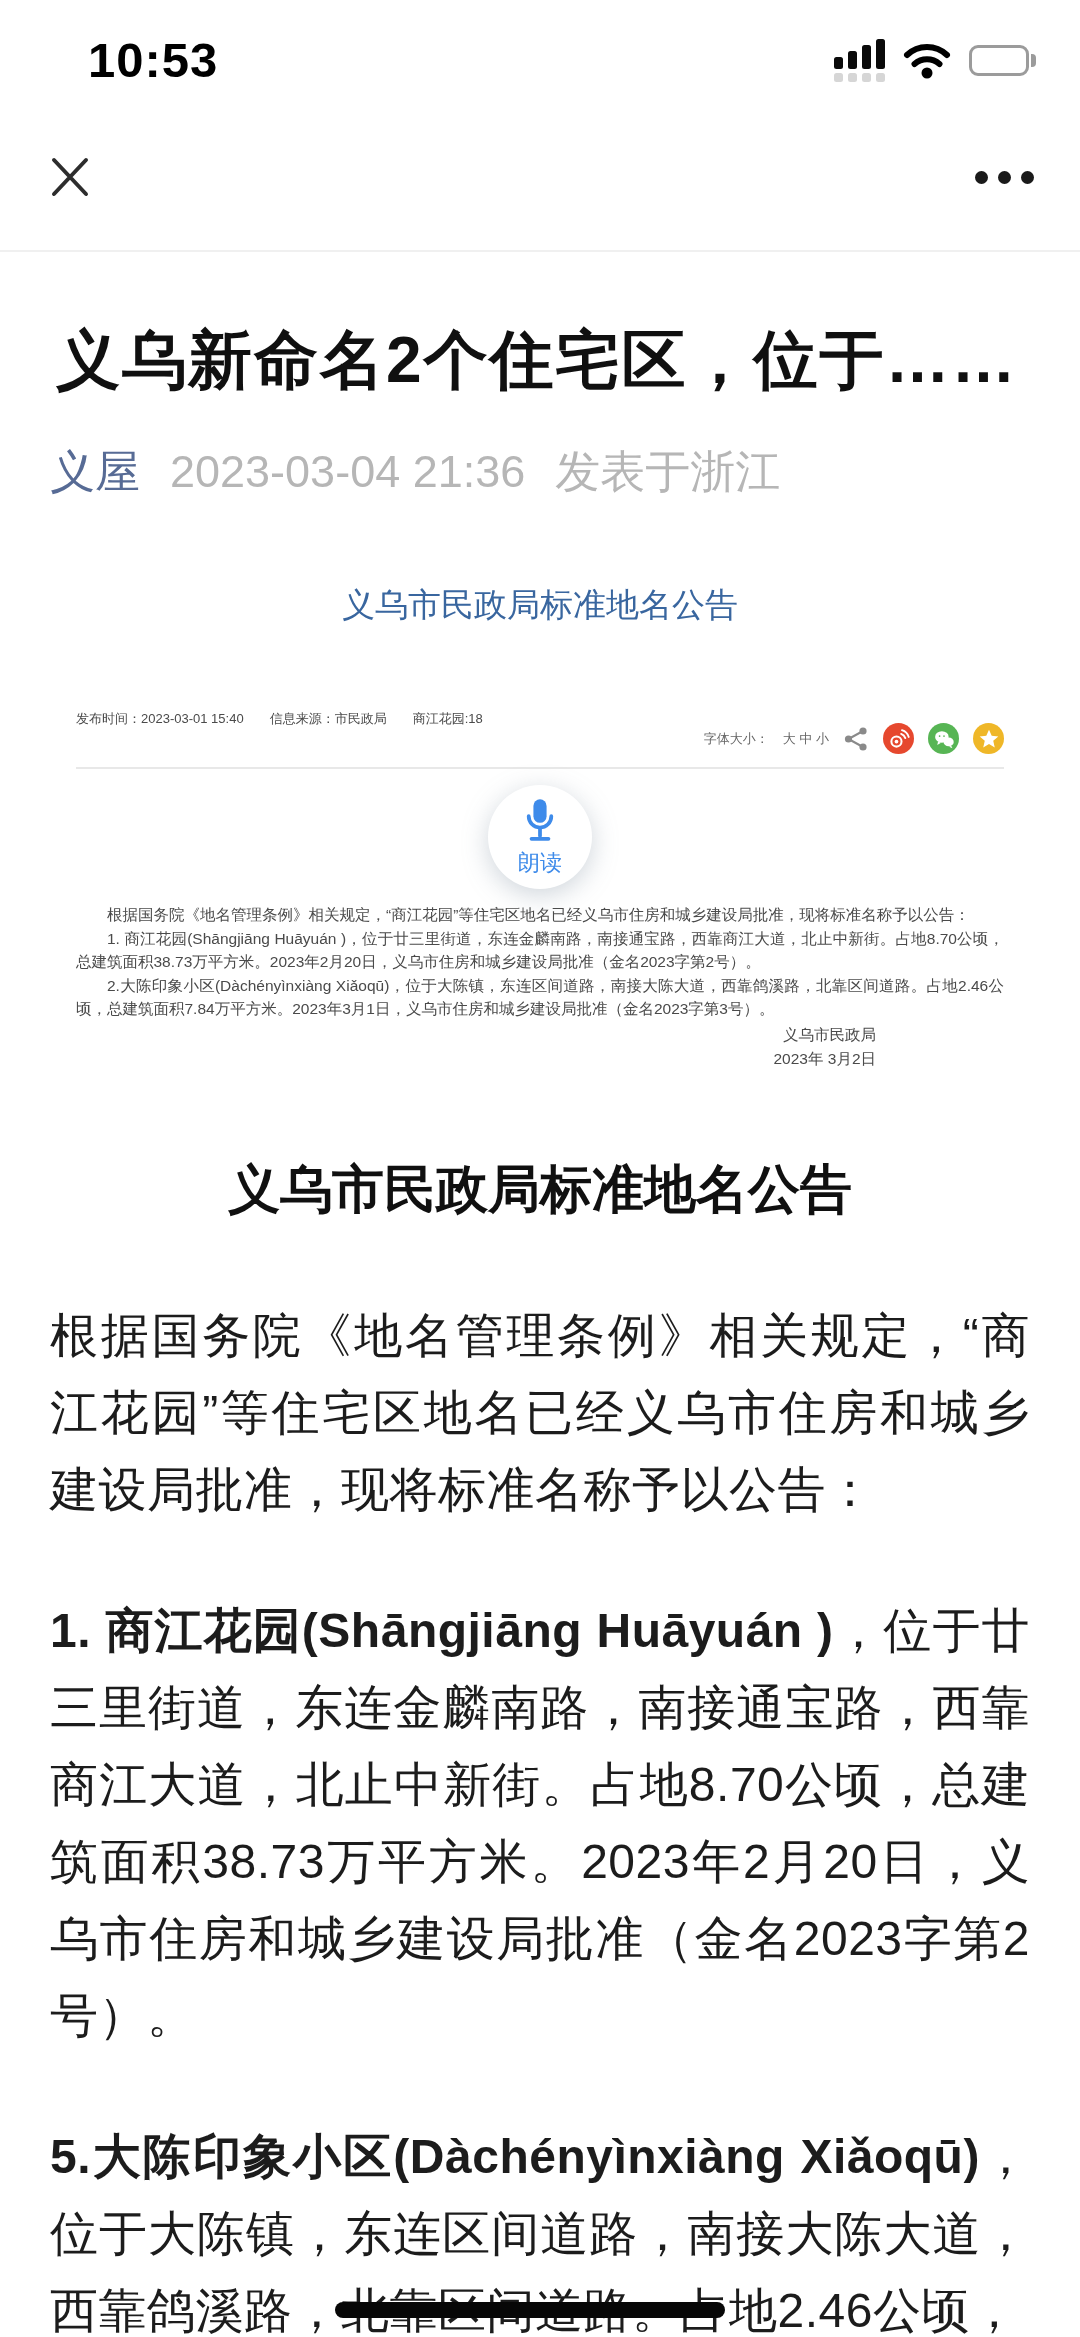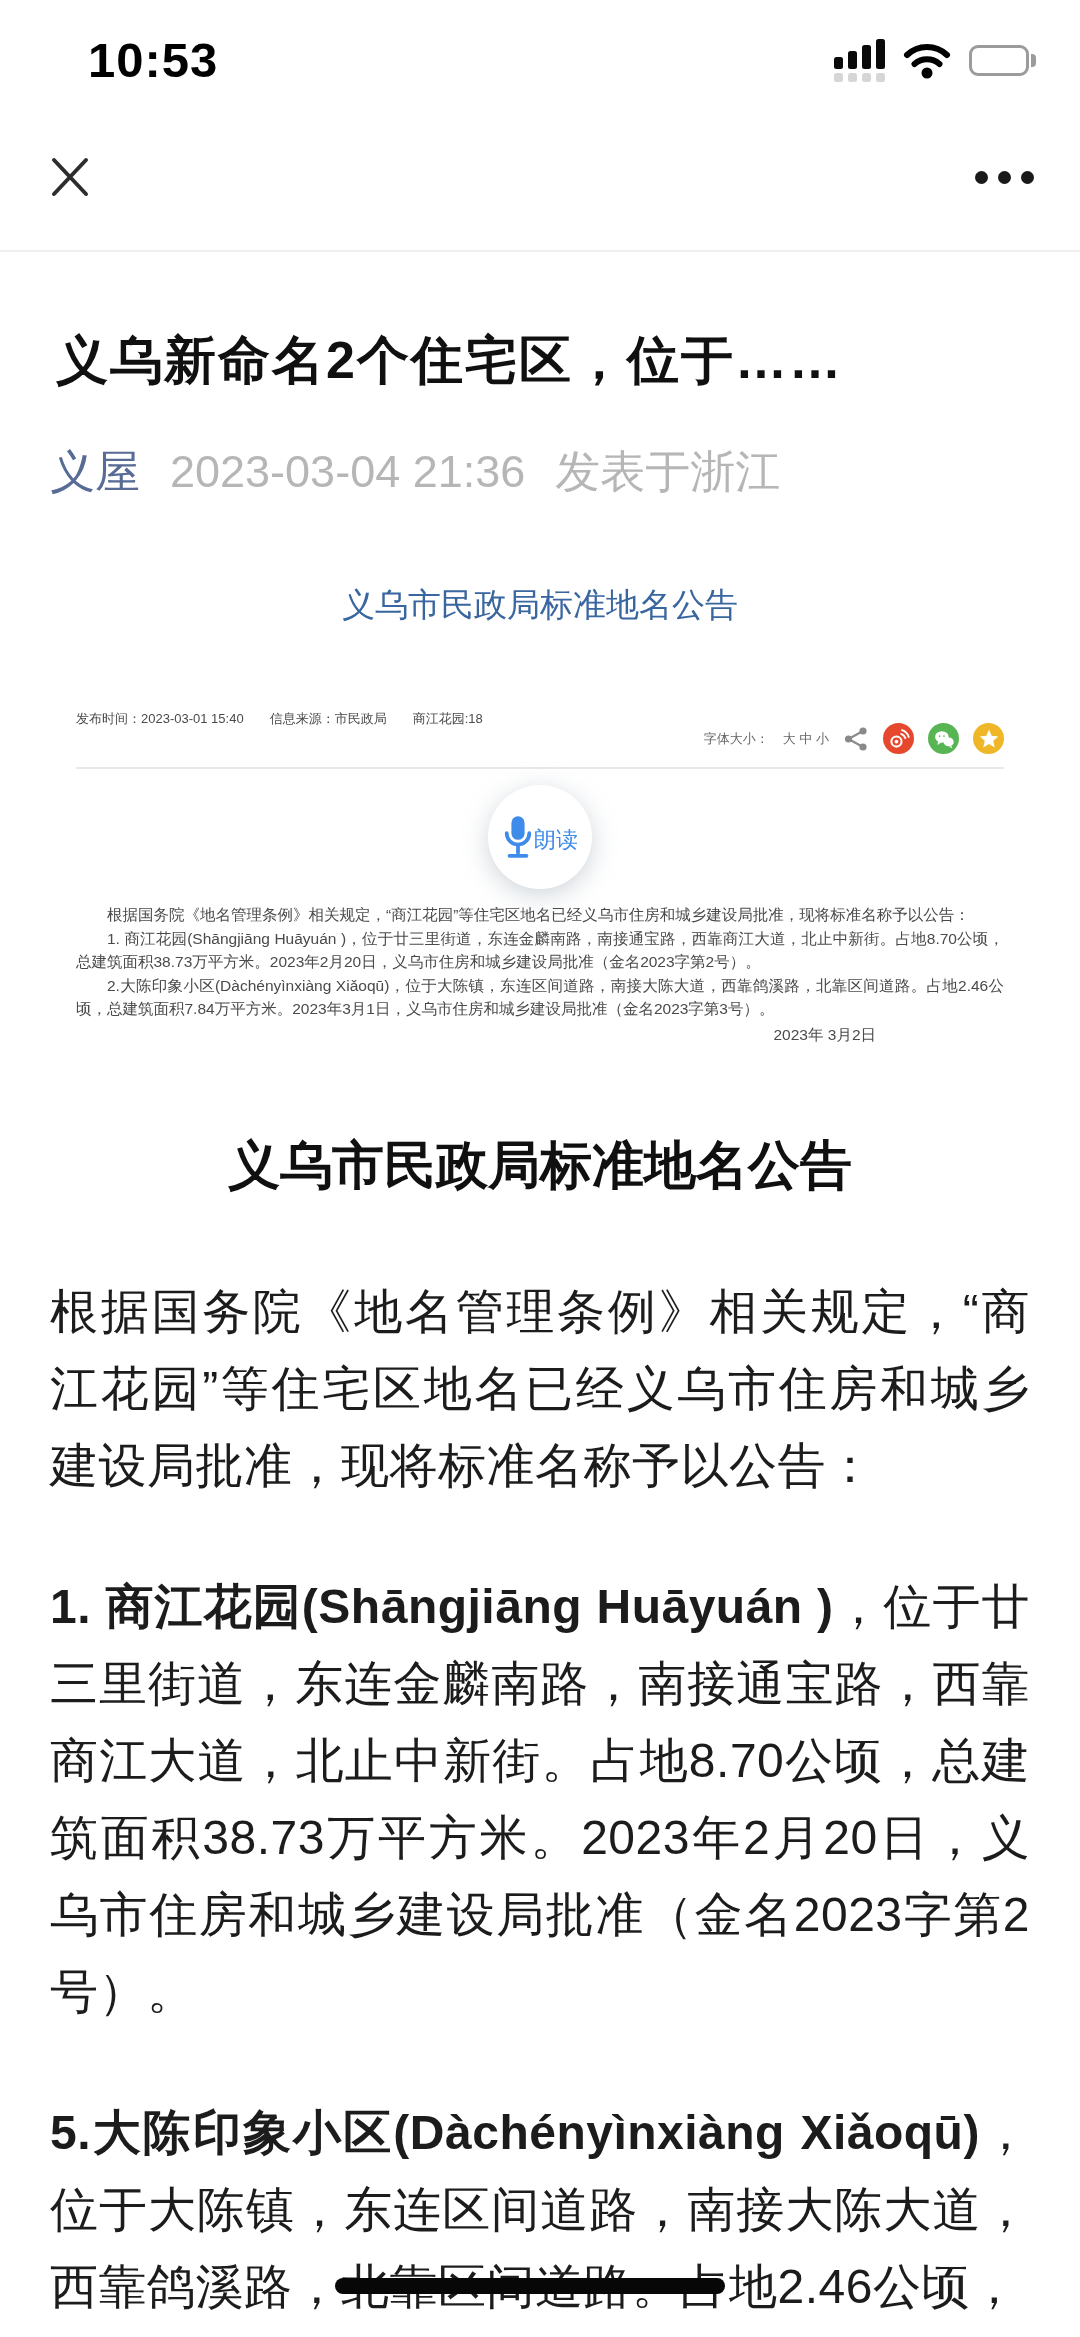--- a/index.html
+++ b/index.html
@@ -25,37 +25,37 @@
   .bat-body{width:60px;height:31px;border:3px solid #9b9b9b;border-radius:9px;padding:3px;box-sizing:border-box;}
   .bat-fill{width:31px;height:100%;background:#000;border-radius:4px;}
   .bat-cap{width:5px;height:13px;background:#9b9b9b;border-radius:0 4px 4px 0;margin-left:2px;}
   
   .nav-bar{height:148px;display:flex;justify-content:space-between;align-items:center;
     padding:0 46px 0 44px;border-bottom:2px solid #f0f0f0;box-sizing:border-box;}
   .more-dots{display:flex;gap:10px;}
   .more-dots i{display:block;width:13px;height:13px;border-radius:50%;background:#1a1a1a;}
   
   .article{padding:0 50px;}
-  .article-title{margin:64px 6px 0;font-size:52px;line-height:88px;font-weight:700;color:#101010;letter-spacing:2px;}
+  .article-title{margin:64px 6px 0;font-size:64px;line-height:88px;font-weight:700;color:#101010;letter-spacing:2px;}
   .byline{margin-top:38px;display:flex;align-items:center;gap:30px;font-size:45px;}
   .byline .author{color:#576b95;}
   .byline .b-meta{color:#b6b6b6;}
   
   .embed{margin:52px 2px 0;padding:28px 24px 40px;box-sizing:border-box;}
   .embed-title{text-align:center;color:#39669f;font-size:33px;font-weight:500;line-height:46px;}
   .embed-meta{margin-top:54px;display:flex;justify-content:space-between;align-items:center;
     font-size:13px;color:#4a4a4a;line-height:31px;}
   .em-left{display:flex;gap:26px;}
   .em-right{display:flex;align-items:center;gap:14px;color:#666;margin-top:41px;}
   .share-circle{width:31px;height:31px;border-radius:50%;display:flex;align-items:center;justify-content:center;}
   .embed-divider{margin-top:13px;border-top:2px solid #e8e8e8;height:0;}
   .mic-wrap{margin-top:16px;display:flex;justify-content:center;}
   .mic-btn{width:104px;height:104px;border-radius:50%;background:#fff;
     box-shadow:0 6px 26px rgba(130,145,160,.38);
-    display:flex;flex-direction:row;align-items:center;justify-content:center;cursor:pointer;}
+    display:flex;flex-direction:column;align-items:center;justify-content:center;cursor:pointer;}
   .mic-label{font-size:22px;color:#3e8bea;margin-top:5px;}
   .embed-body{margin-top:14px;font-size:15.5px;line-height:23.5px;color:#4a4a4a;text-align:justify;}
   .embed-body p{margin:0;text-indent:2em;}
   .embed-sign{font-size:15.5px;line-height:24px;color:#4a4a4a;text-align:right;padding-right:128px;margin-top:2px;}
   
   .body-heading{margin:48px 0 0;text-align:center;font-size:52px;line-height:60px;font-weight:700;color:#101010;}
   .body-p{margin:78px 0 0;font-size:48px;line-height:77px;color:#1c1c1c;text-align:justify;letter-spacing:.5px;}
   .body-item{margin-top:64px;}
   .lead{font-weight:700;}
   .struck{position:relative;}
@@ -183,20 +183,21 @@
         </div>
       </div>
 
       <div class="embed-body">
         <p>根据国务院《地名管理条例》相关规定，“商江花园”等住宅区地名已经义乌市住房和城乡建设局批准，现将标准名称予以公告：</p>
         <p>1. 商江花园(Shāngjiāng Huāyuán )，位于廿三里街道，东连金麟南路，南接通宝路，西靠商江大道，北止中新街。占地8.70公顷，总建筑面积38.73万平方米。2023年2月20日，义乌市住房和城乡建设局批准（金名2023字第2号）。</p>
         <p>2.大陈印象小区(Dàchényìnxiàng Xiǎoqū)，位于大陈镇，东连区间道路，南接大陈大道，西靠鸽溪路，北靠区间道路。占地2.46公顷，总建筑面积7.84万平方米。2023年3月1日，义乌市住房和城乡建设局批准（金名2023字第3号）。</p>
       </div>
 
       <div class="embed-sign">
+        <div>义乌市民政局</div>
         <div>2023年 3月2日</div>
       </div>
     </div>
 
     <h2 class="body-heading">义乌市民政局标准地名公告</h2>
 
     <p class="body-p">根据国务院《地名管理条例》相关规定，“商江花园”等住宅区地名已经义乌市住房和城乡建设局批准，现将标准名称予以公告：</p>
 
     <p class="body-p body-item"><b class="lead">1. 商江花园(Shāngjiāng Huāyuán )</b><span>，位于廿三里街道，东连金麟南路，南接通宝路，西靠商江大道，北止中新街。占地8.70公顷，总建筑面积38.73万平方米。2023年2月20日，义乌市住房和城乡建设局批准（金名2023字第2号）。</span></p>
 

